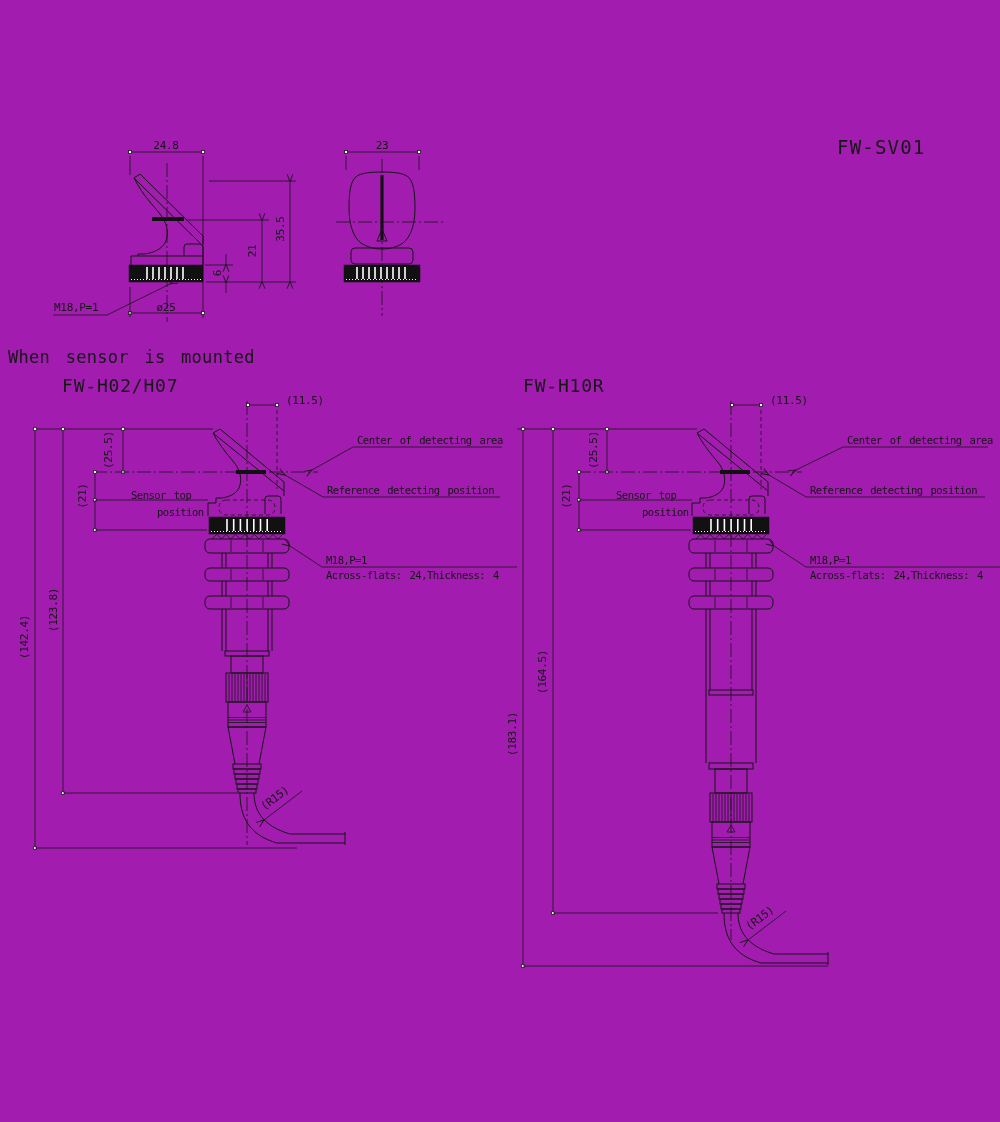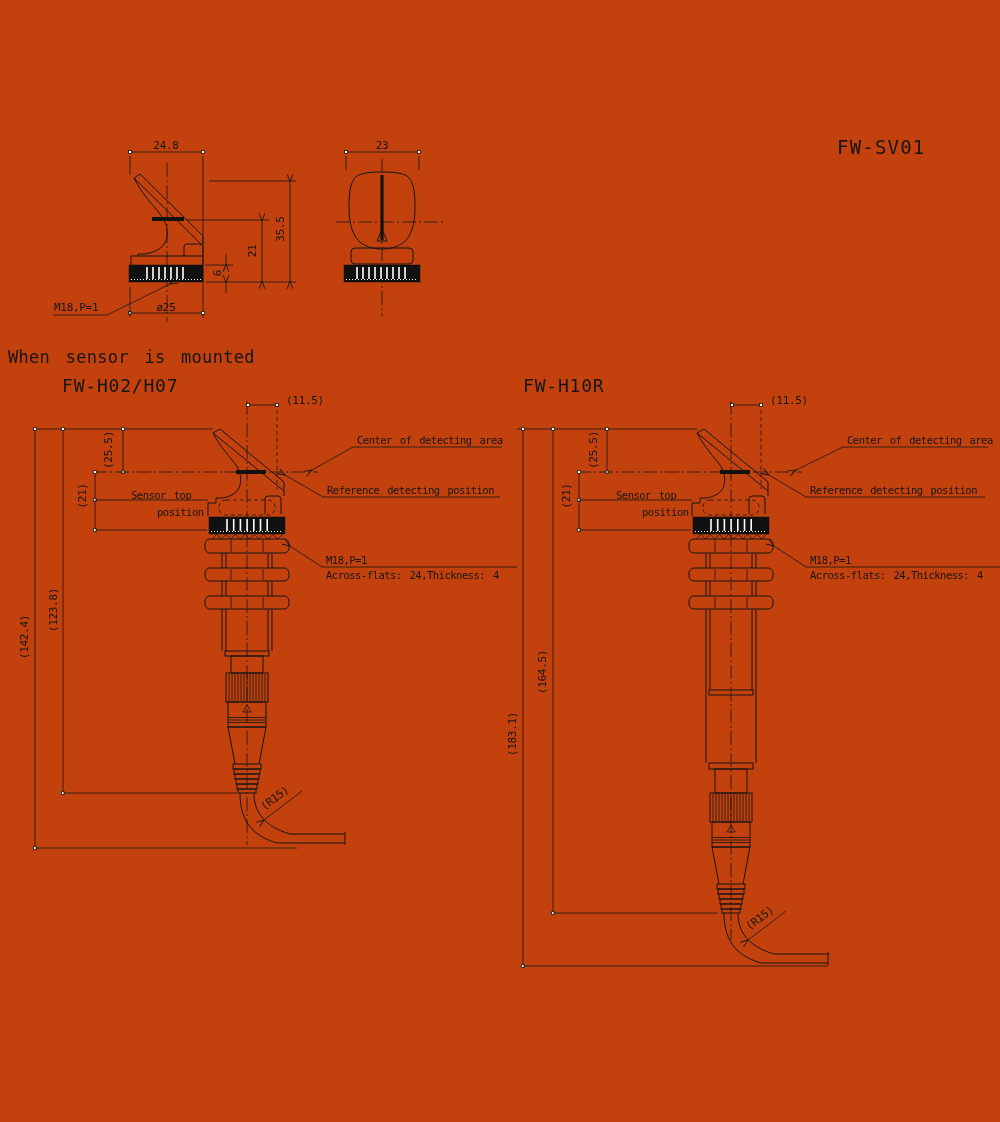--- a/index.html
+++ b/index.html
@@ -1,16 +1,16 @@
 <!DOCTYPE html>
 <html><head>
 <meta charset="utf-8">
 <style>
   html,body{margin:0;padding:0;background:#fff;}
-  .sheet{position:relative;width:1000px;height:1122px;background:#c2410c;overflow:hidden;}
+  .sheet{position:relative;width:1000px;height:1122px;background:#a21caf;overflow:hidden;}
   svg{position:absolute;left:0;top:0;}
   svg text{font-family:"DejaVu Sans Mono","Liberation Mono",monospace;fill:#161616;}
   .t11{font-size:11px;letter-spacing:-0.3px;}
   .t10{font-size:10.5px;letter-spacing:-0.5px;word-spacing:2px;}
   .t17{font-size:17px;letter-spacing:0.3px;word-spacing:5px;}
   .t18{font-size:18px;letter-spacing:0.8px;}
   .t19{font-size:19px;letter-spacing:1.2px;}
   .ln{stroke:#161616;stroke-width:1;fill:none;}
   .thin{stroke:#161616;stroke-width:0.8;fill:none;}
   .thick{stroke:#111;stroke-width:4;fill:none;}

